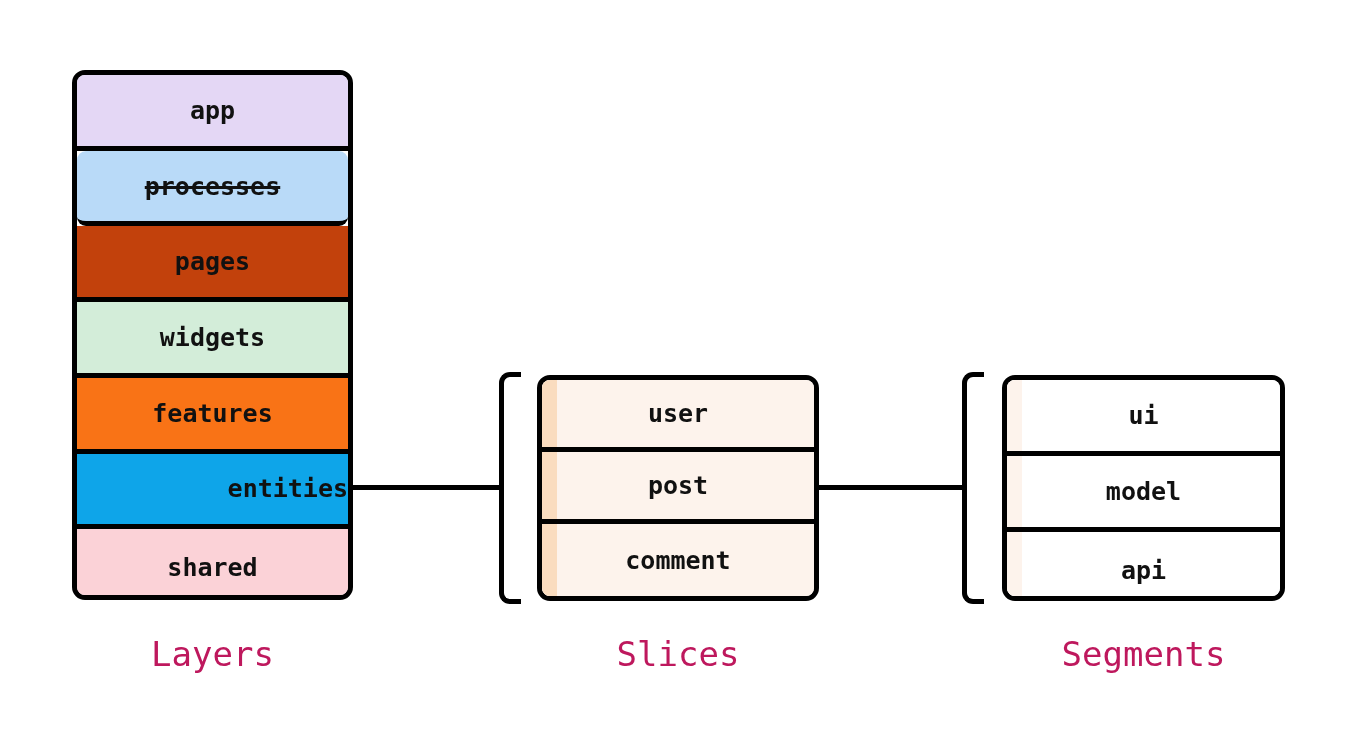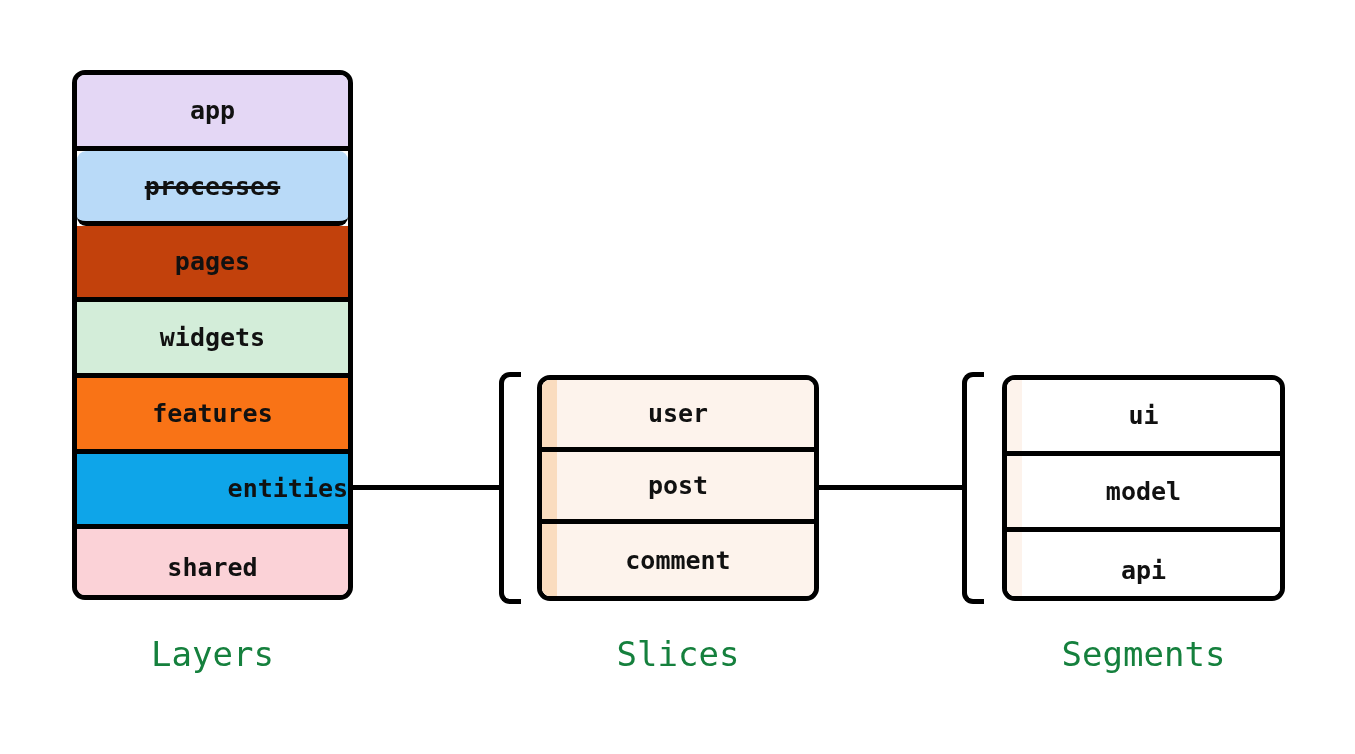--- a/index.html
+++ b/index.html
@@ -123,21 +123,21 @@
   #connector-slices-segments { left: 815px;  top: 485px; width: 150px; }
 
   
   .caption {
     position: absolute;
     top: 634px;
     text-align: center;
     font-family: "DejaVu Sans Mono", monospace;
     font-weight: normal;
     font-size: 34px;
-    color: #15803d;
+    color: #be185d;
     line-height: 1.2;
     white-space: nowrap;
   }
   #caption-layers   { left: 72px;   width: 281px; }
   #caption-slices   { left: 537px;  width: 282px; }
   #caption-segments { left: 1002px; width: 283px; }
 </style>
 </head>
 <body>
 

